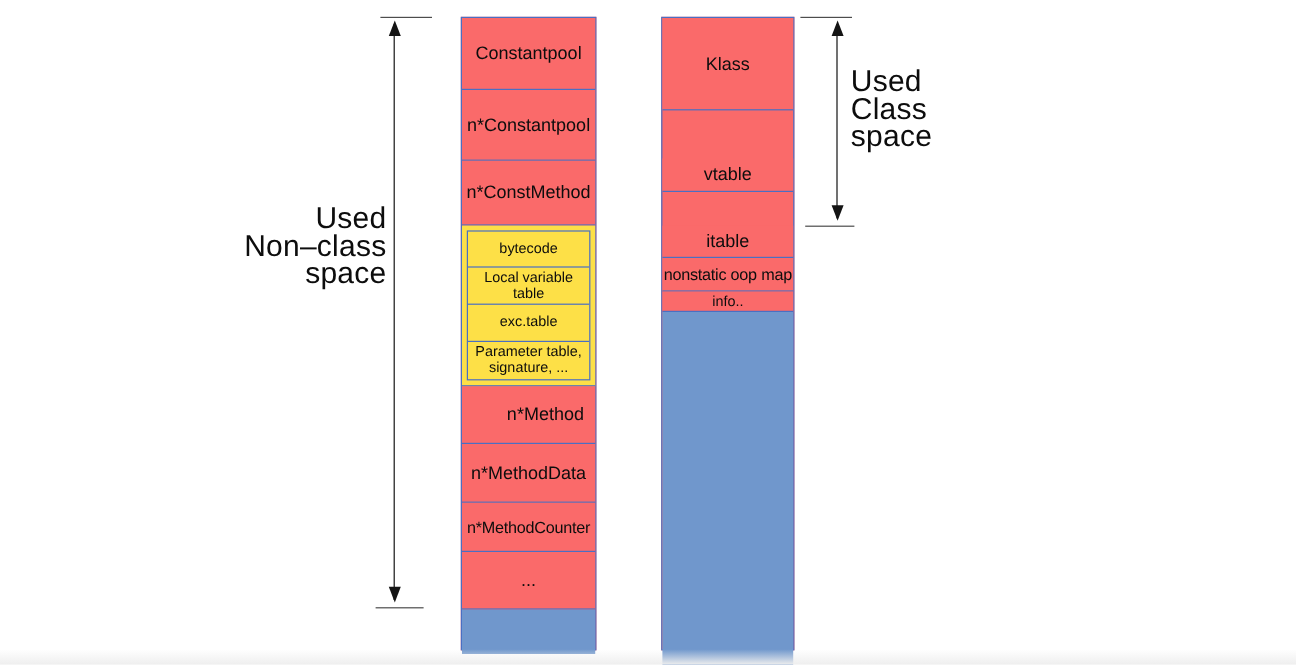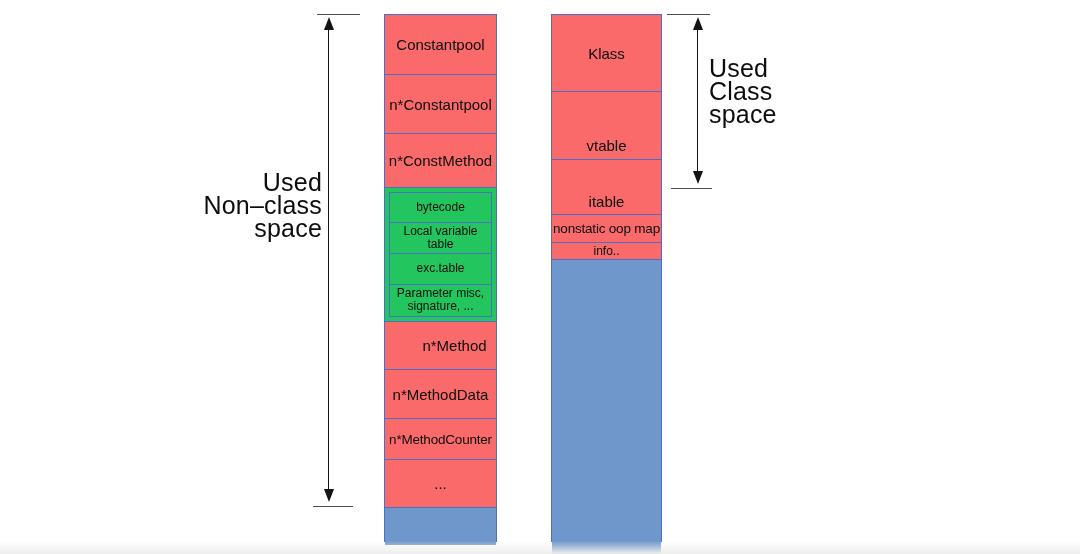--- a/index.html
+++ b/index.html
@@ -111,26 +111,26 @@
   </div>
 
   <div class="space-label" id="nonclass-label">Used
 Non–class
 space</div>
 
   <div class="mem-column" id="col-nonclass">
       <div class="segment" style="height: 60px; background: rgb(250, 106, 106);">Constantpool</div>
       <div class="segment" style="height: 59px; background: rgb(250, 106, 106);">n*Constantpool</div>
       <div class="segment" style="height: 54px; background: rgb(250, 106, 106);">n*ConstMethod</div>
-      <div class="segment" style="height: 134px; background: #22c55e; padding-left: 24px;">
+      <div class="segment" style="height: 134px; background: #fde047; padding-left: 24px;">
         <div class="inner-box">
           <div class="inner-row" style="height: 31px;">bytecode</div>
           <div class="inner-row" style="height: 31px;">Local variable table</div>
           <div class="inner-row" style="height: 32px;">exc.table</div>
-          <div class="inner-row" style="height: 32px;">Parameter misc,
+          <div class="inner-row" style="height: 32px;">Parameter table,
 signature, ...</div>
         </div>
       </div>
       <div class="segment" style="height: 48px; background: rgb(250, 106, 106); padding-left: 28px;">n*Method</div>
       <div class="segment" style="height: 49px; background: rgb(250, 106, 106);">n*MethodData</div>
       <div class="segment tight" style="height: 41px; background: rgb(250, 106, 106);">n*MethodCounter</div>
       <div class="segment" style="height: 48px; background: rgb(250, 106, 106);">...</div>
       <div class="segment free" style="height: 37px; background: rgb(112, 151, 204);"></div>
     </div>
 

